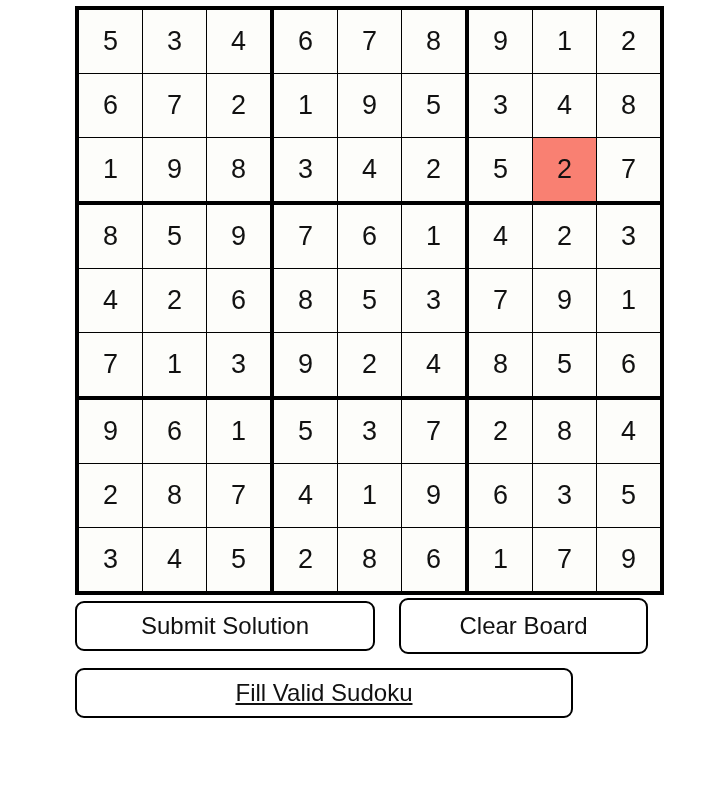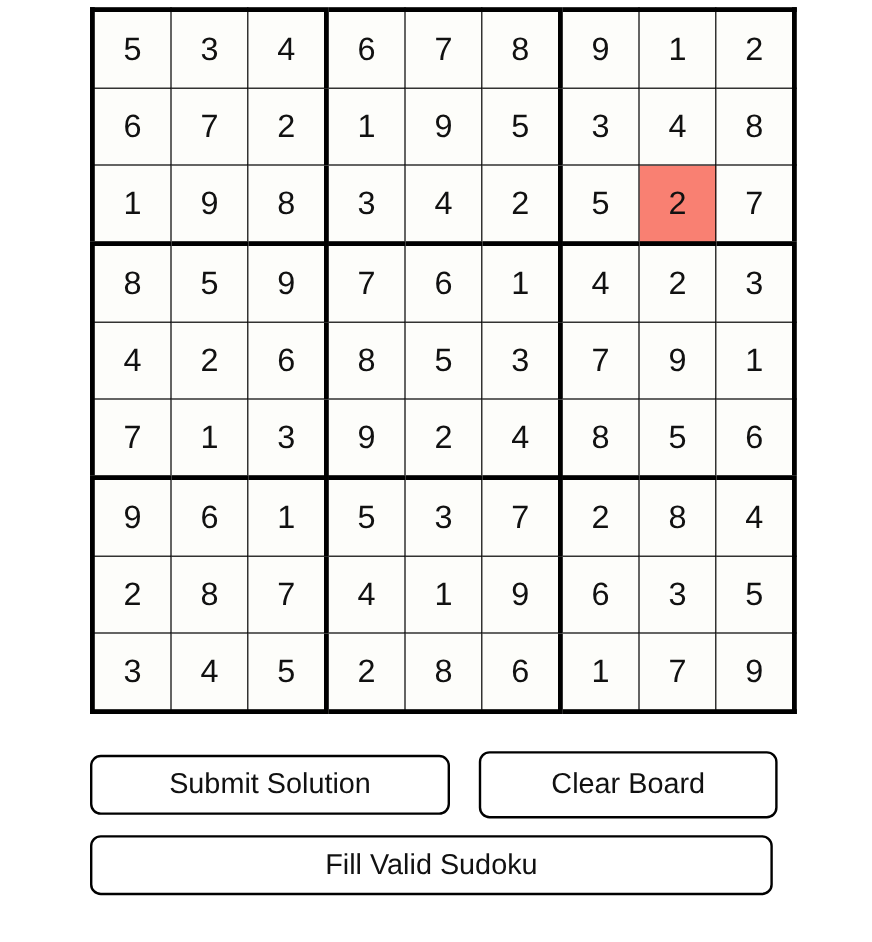--- a/index.html
+++ b/index.html
@@ -96,34 +96,34 @@
     font-size: 24px;
     font-weight: 400;
     color: #111111;
     text-align: center;
     cursor: pointer;
     padding: 0;
     line-height: 1;
     display: flex;
     align-items: center;
     justify-content: center;
-    margin-top: 28px;
   }
 
   .btn-submit {
     width: 300px;
     height: 50px;
   }
   .btn-clear {
     width: 249px;
     height: 56px;
   }
   .btn-fill {
-    width: 569px;
+    width: 498px;
     height: 50px;
+    text-decoration: underline;
   }
 </style>
 </head>
 <body>
 
 <div id="app">
 
   <div class="board-wrap">
     <table class="sudoku-board">
       <tbody id="sudoku-body">

